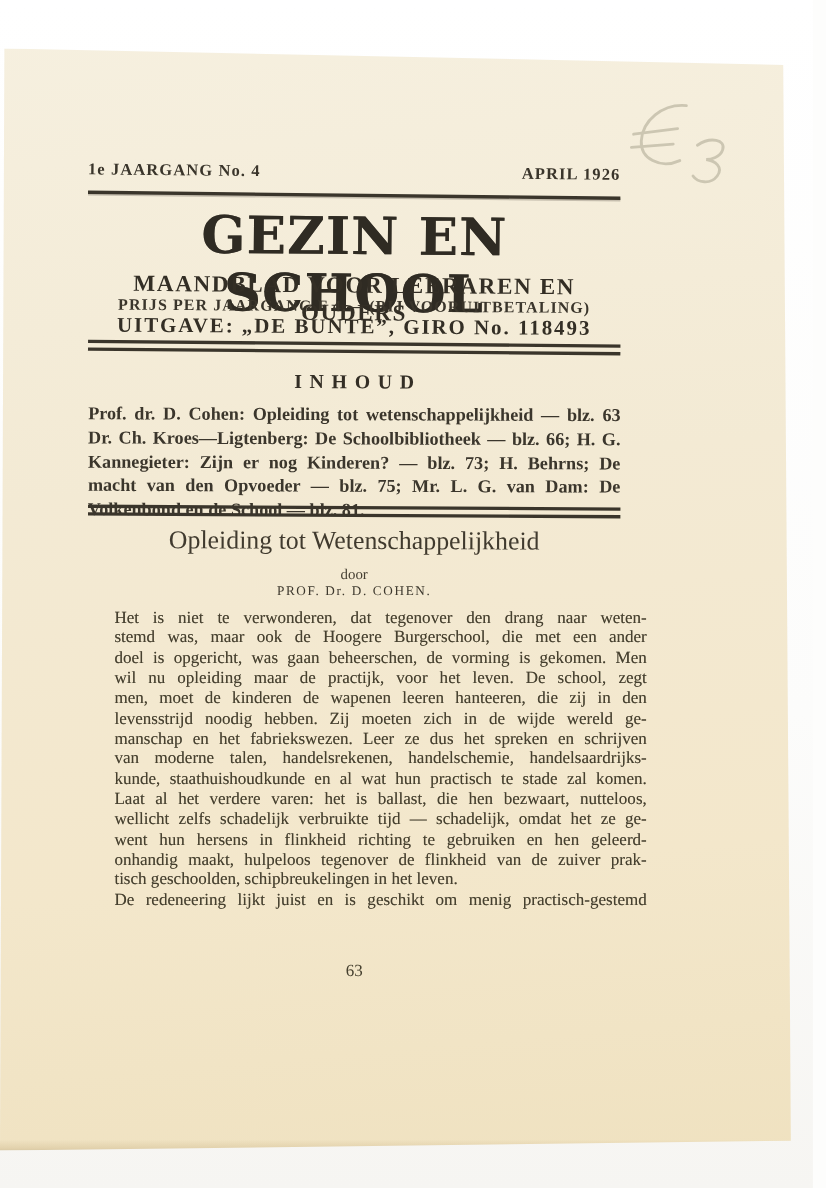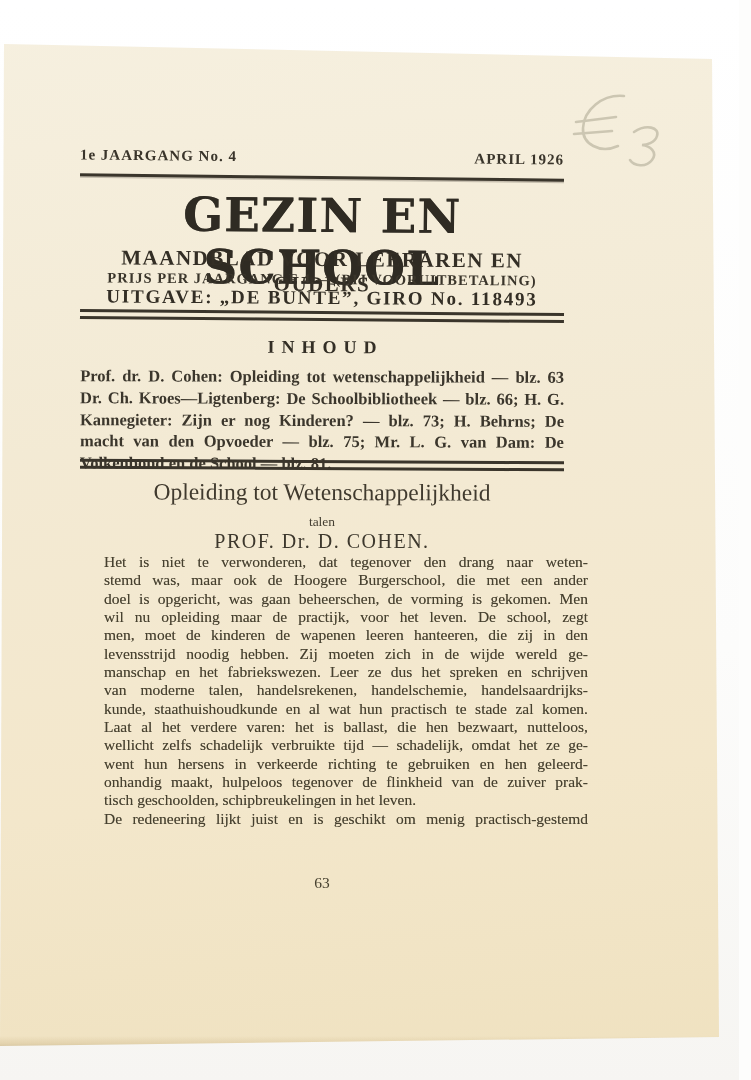--- a/index.html
+++ b/index.html
@@ -42,21 +42,21 @@
   .drule1{top:311px;transform:rotate(.5deg);}
   .drule2{top:460px;transform:rotate(.3deg);}
   
   .inhoud-h{top:337px;font-weight:bold;font-size:18px;letter-spacing:7px;
     text-indent:7px;color:#332e25;transform:rotate(.3deg);}
   .inhoud{top:366px;font-weight:bold;font-size:16.5px;line-height:21.8px;
     color:#3b362c;transform:rotate(.2deg);}
   
   .a-title{top:479px;font-size:23.5px;color:#403a2e;transform:rotate(.2deg);}
   .a-door{top:514px;font-size:13.5px;color:#453f32;}
-  .a-author{top:530px;font-size:20px;letter-spacing:1.5px;color:#3d382d;}
+  .a-author{top:530px;font-size:12px;letter-spacing:1.5px;color:#3d382d;}
   
   .bodytext{top:553px;font-size:15.5px;line-height:18.35px;color:#46402f;
     text-shadow:0 0 .4px rgba(70,64,47,.5);margin-left:24px;}
   .jline{text-align:justify;text-align-last:justify;}
   .jline.ragged{text-align-last:left;}
   .pagenum{top:874px;font-size:15.5px;text-align:center;color:#46402f;}
   
   .pencil{position:absolute;left:572px;top:86px;width:110px;height:100px;}
   .pencil svg{width:100%;height:100%;}
   .pencil path{fill:none;stroke:#ccc6b2;stroke-width:2.6;stroke-linecap:round;}
@@ -93,36 +93,36 @@
     <div class="col inhoud">
       <div class="jline">Prof. dr. D. Cohen: Opleiding tot wetenschappelijkheid — blz. 63</div>
         <div class="jline">Dr. Ch. Kroes—Ligtenberg: De Schoolbibliotheek — blz. 66; H. G.</div>
         <div class="jline">Kannegieter: Zijn er nog Kinderen? — blz. 73;  H. Behrns; De</div>
         <div class="jline">macht van den Opvoeder — blz. 75;  Mr. L. G. van Dam: De</div>
         <div class="jline ragged">Volkenbond en de School — blz. 81.</div>
     </div>
     <div class="col drule drule2"></div>
 
     <div class="col center a-title">Opleiding tot Wetenschappelijkheid</div>
-    <div class="col center a-door">talen</div>
+    <div class="col center a-door">door</div>
     <div class="col center a-author">PROF. Dr. D. COHEN.</div>
 
     <div class="col bodytext">
       <div class="jline">Het is niet te verwonderen, dat tegenover den drang naar weten-</div>
         <div class="jline">stemd was, maar ook de Hoogere Burgerschool, die met een ander</div>
         <div class="jline">doel is opgericht, was gaan beheerschen, de vorming is gekomen.  Men</div>
         <div class="jline">wil nu opleiding maar de practijk, voor het leven.  De school, zegt</div>
         <div class="jline">men, moet de kinderen de wapenen leeren hanteeren, die zij in den</div>
         <div class="jline">levensstrijd noodig hebben.  Zij moeten zich in de wijde wereld ge-</div>
         <div class="jline">manschap en het fabriekswezen.  Leer ze dus het spreken en schrijven</div>
         <div class="jline">van moderne talen, handelsrekenen, handelschemie, handelsaardrijks-</div>
         <div class="jline">kunde, staathuishoudkunde en al wat hun practisch te stade zal komen.</div>
         <div class="jline">Laat al het verdere varen: het is ballast, die hen bezwaart, nutteloos,</div>
         <div class="jline">wellicht zelfs schadelijk verbruikte tijd — schadelijk, omdat het ze ge-</div>
-        <div class="jline">went hun hersens in verkeerde richting te gebruiken en hen geleerd-</div>
+        <div class="jline">went hun hersens in flinkheid richting te gebruiken en hen geleerd-</div>
         <div class="jline">onhandig maakt, hulpeloos tegenover de flinkheid van de zuiver prak-</div>
         <div class="jline ragged">tisch geschoolden, schipbreukelingen in het leven.</div>
         <div class="jline">De redeneering lijkt juist en is geschikt om menig practisch-gestemd</div>
     </div>
 
     <div class="col pagenum">63</div>
 
     <div class="page-bottom-edge"></div>
   </div>
 </div>

